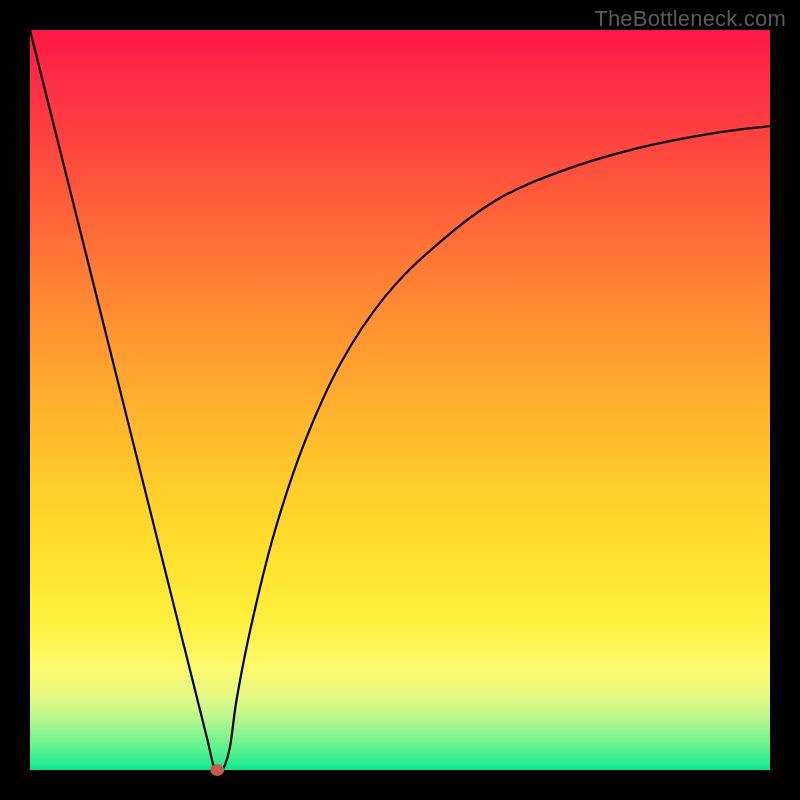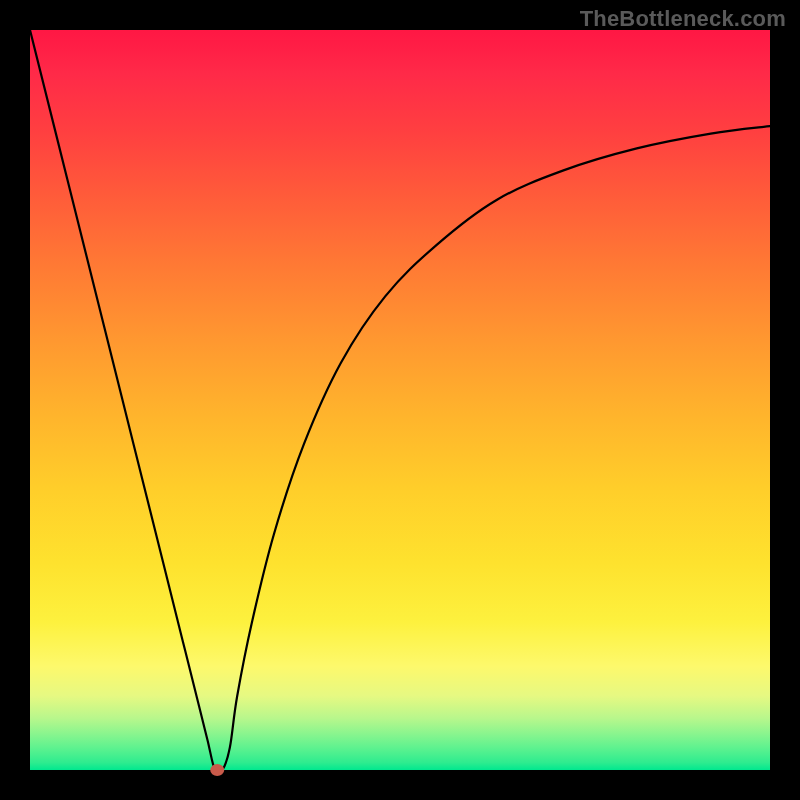--- a/index.html
+++ b/index.html
@@ -43,21 +43,21 @@
       #5ef28f 97%,
       #2eec8f 99%,
       #00e88f 100%);
   }
   .watermark {
     position: absolute;
     top: 6px;
     right: 14px;
     color: #5a5a5a;
     font-size: 22px;
-    font-weight: 700;
+    font-weight: 400;
     user-select: none;
     letter-spacing: 0.2px;
   }
   svg.curve {
     position: absolute;
     left: 0;
     top: 0;
     width: 740px;
     height: 740px;
     overflow: visible;

